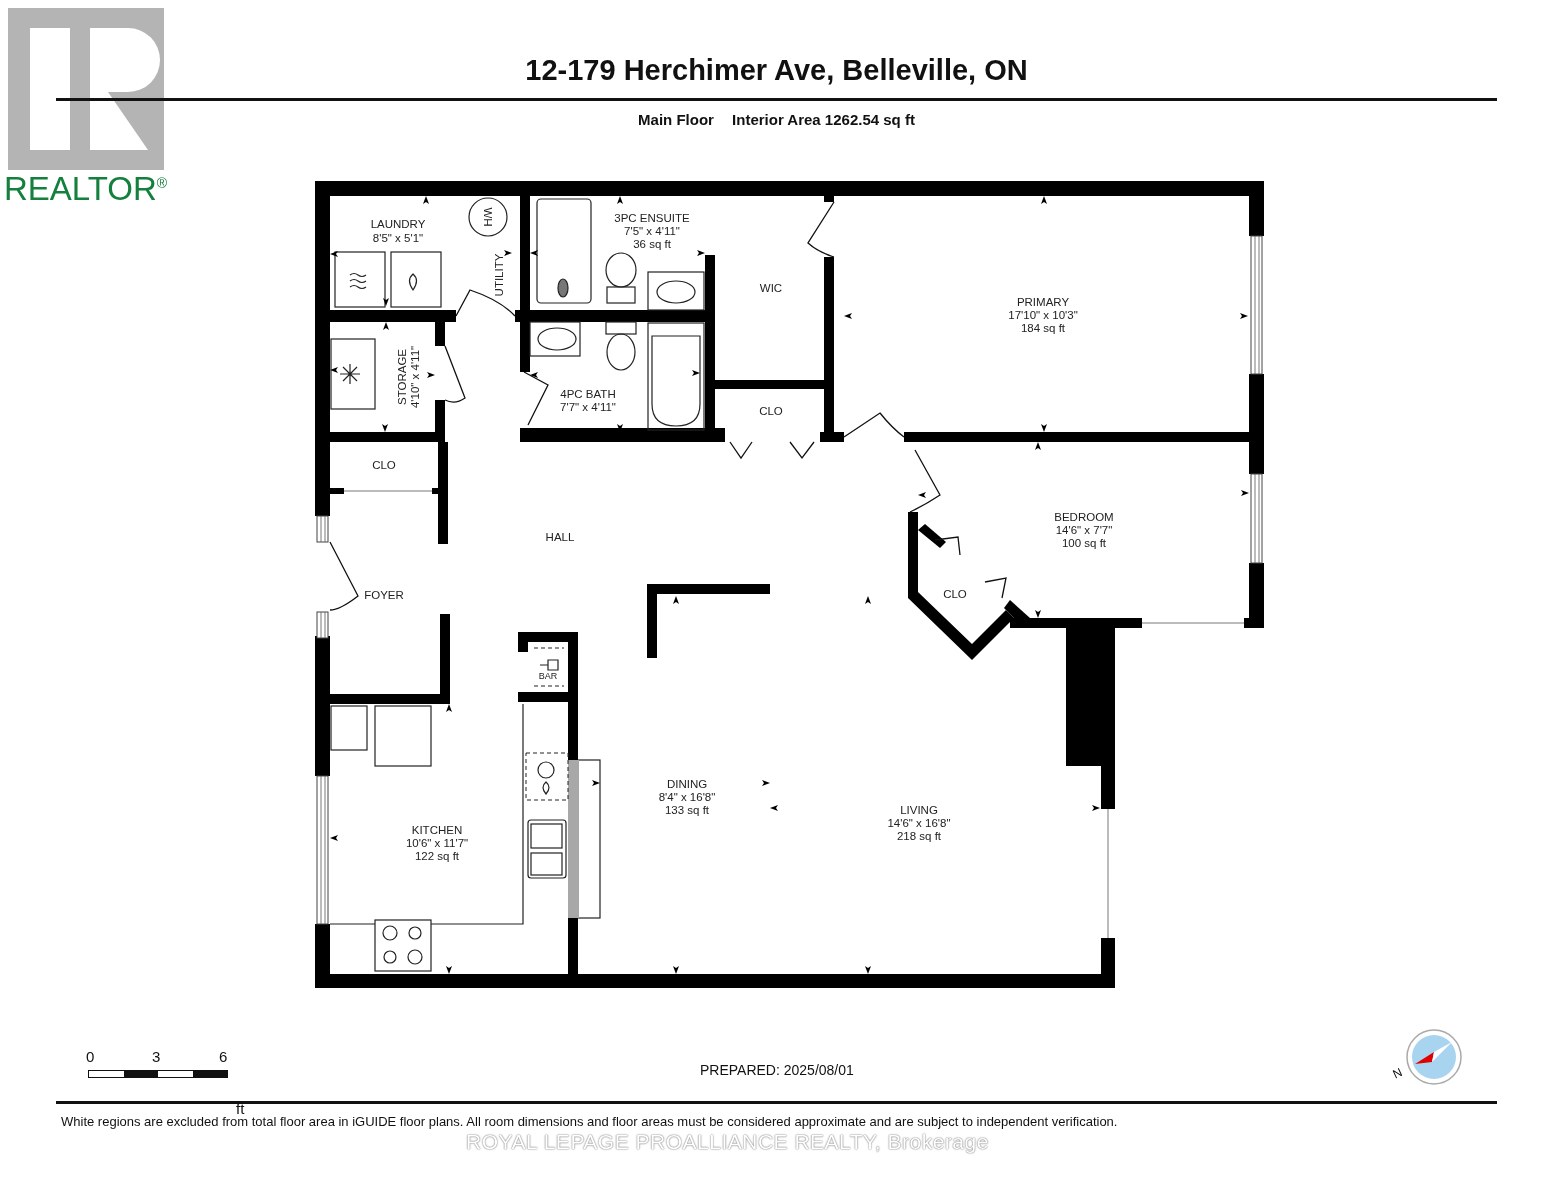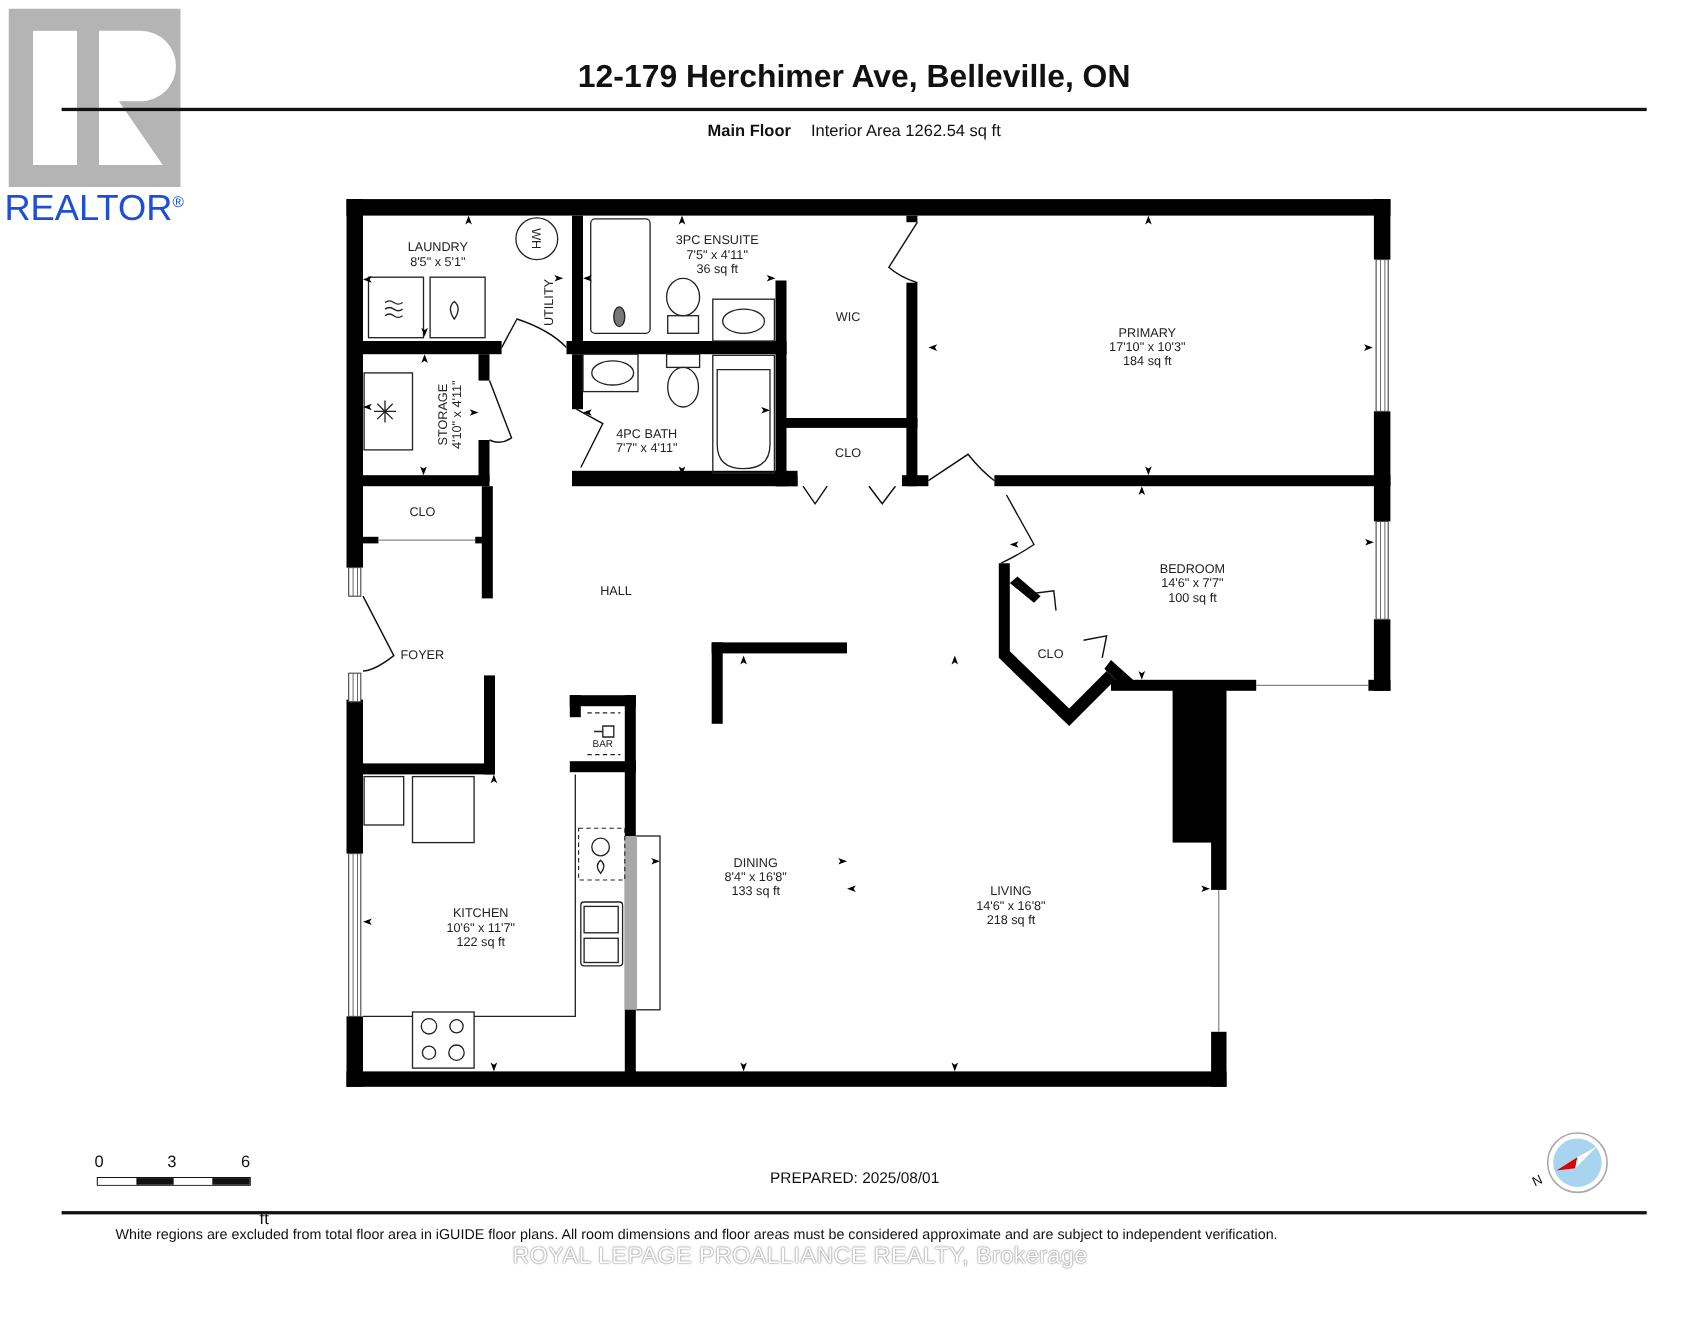--- a/index.html
+++ b/index.html
@@ -1,31 +1,31 @@
 <!DOCTYPE html>
 <html><head>
 <meta charset="utf-8">
 <style>
   html,body{margin:0;padding:0;background:#fff;}
   body{width:1553px;height:1200px;position:relative;overflow:hidden;font-family:"Liberation Sans",sans-serif;color:#111;}
   .abs{position:absolute;}
   #logo{left:8px;top:8px;width:156px;height:162px;background:#b4b4b4;}
-  #logo-text{left:4px;top:170px;font-size:33px;color:#1d4ed8;letter-spacing:0px;font-family:"Liberation Sans",sans-serif;}
+  #logo-text{left:4px;top:170px;font-size:33px;color:#15803d;letter-spacing:0px;font-family:"Liberation Sans",sans-serif;}
   #logo-text sup{font-size:14px;}
   #title{left:0;width:1553px;top:54px;text-align:center;font-weight:bold;font-size:29px;}
   #rule-top{left:56px;top:98px;width:1441px;height:3px;background:#111;}
-  #subtitle{left:0;width:1553px;top:111px;text-align:center;font-size:15px;}
+  #subtitle{left:0;width:1553px;top:111px;text-align:center;font-size:15px;font-weight:bold;}
   #subtitle b{margin-right:14px;}
   svg#plan{position:absolute;left:0;top:0;}
   .room-label{font-family:"Liberation Sans",sans-serif;font-size:11.5px;fill:#222;text-anchor:middle;}
   #scale{left:86px;top:1048px;}
   #scale-nums{font-size:15px;}
   #prepared{left:700px;top:1062px;font-size:14px;}
   #rule-bot{left:56px;top:1101px;width:1441px;height:3px;background:#111;}
-  #disclaimer{left:61px;top:1114px;font-size:13px;margin-left:44px;}
+  #disclaimer{left:61px;top:1114px;font-size:13px;}
   #brokerage{left:466px;top:1130px;font-size:21px;color:#fff;text-shadow:0 0 2px #888,0 0 1px #666;letter-spacing:0.5px;}
 </style>
 </head>
 <body>
 
 <div id="logo" class="abs">
   <svg width="156" height="162" viewBox="0 0 156 162">
     <rect width="156" height="162" fill="#b4b4b4"></rect>
     <rect x="22" y="20" width="40" height="122" fill="#fff"></rect>
     <path d="M82 20 H120 A32 32 0 0 1 120 84 H100 L140 142 H82 Z" fill="#fff"></path>

